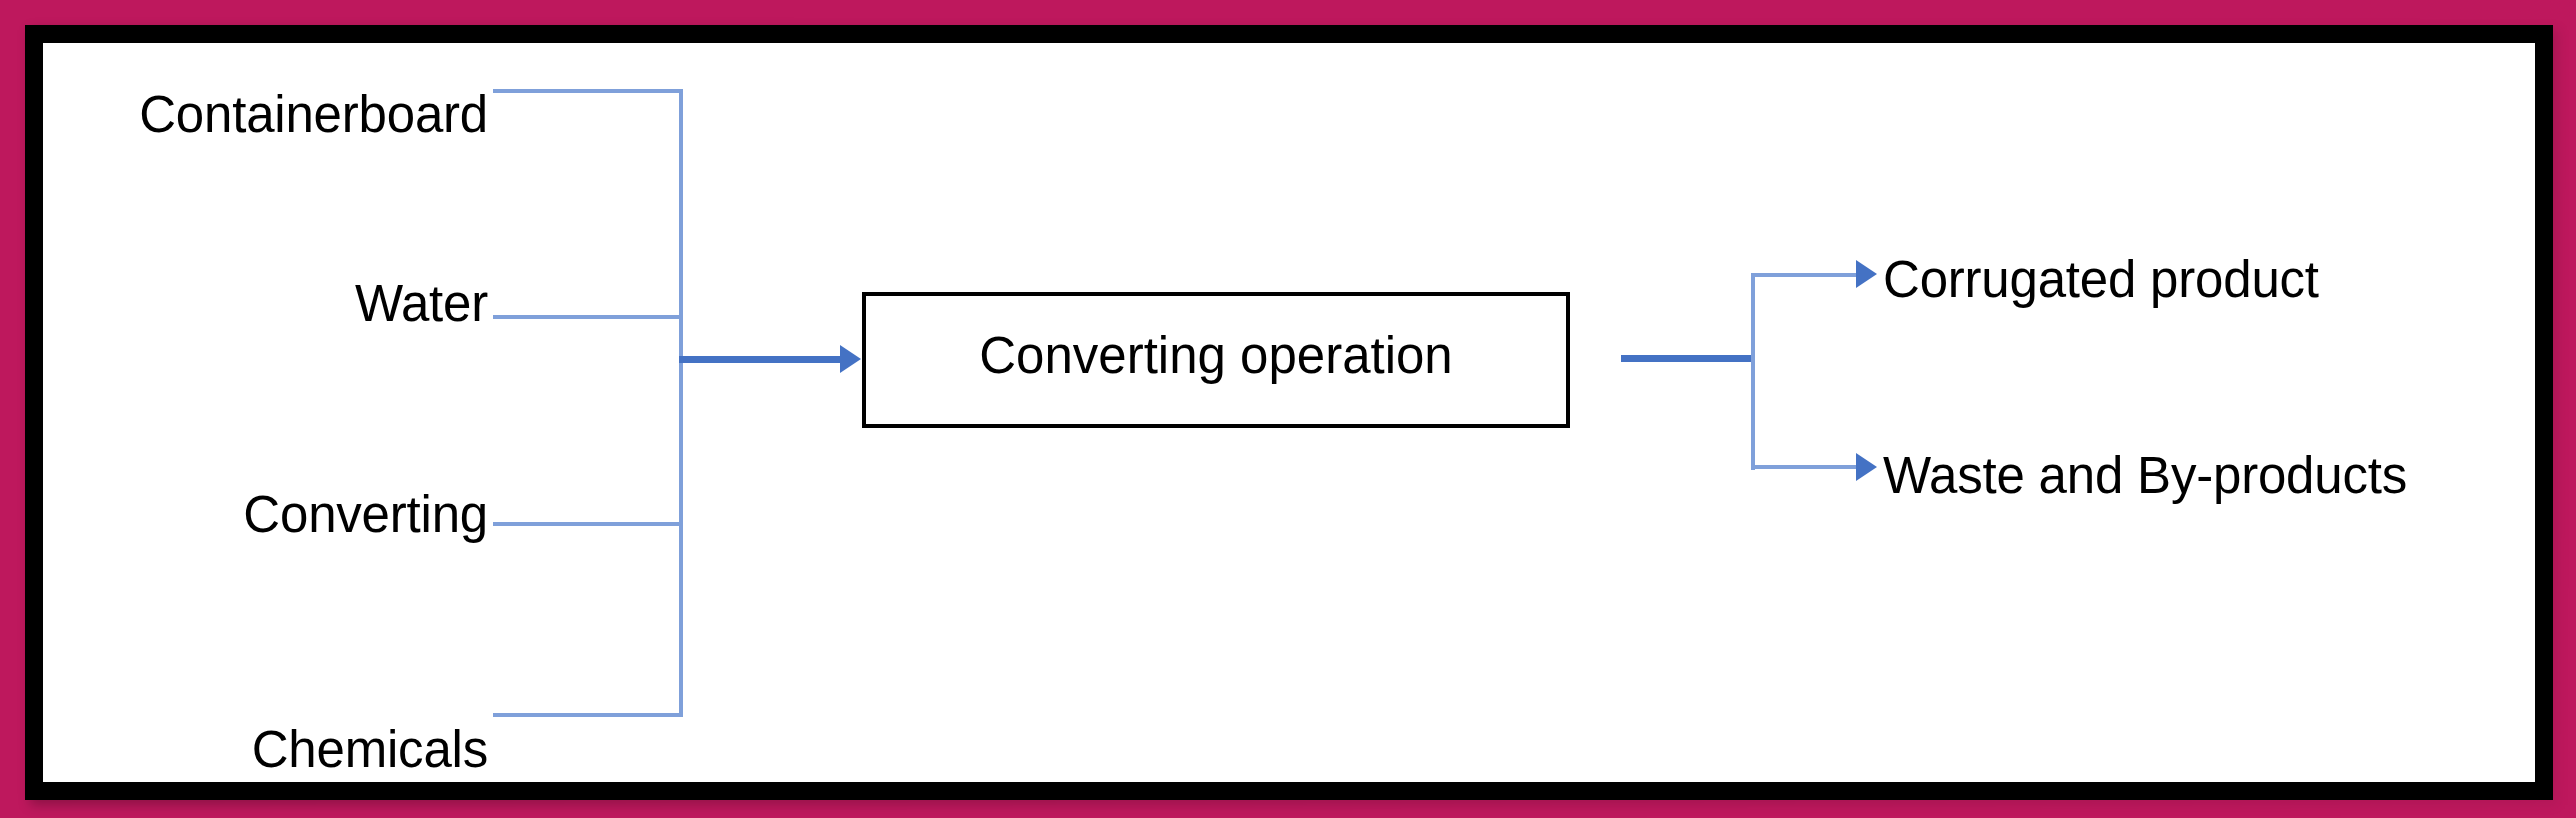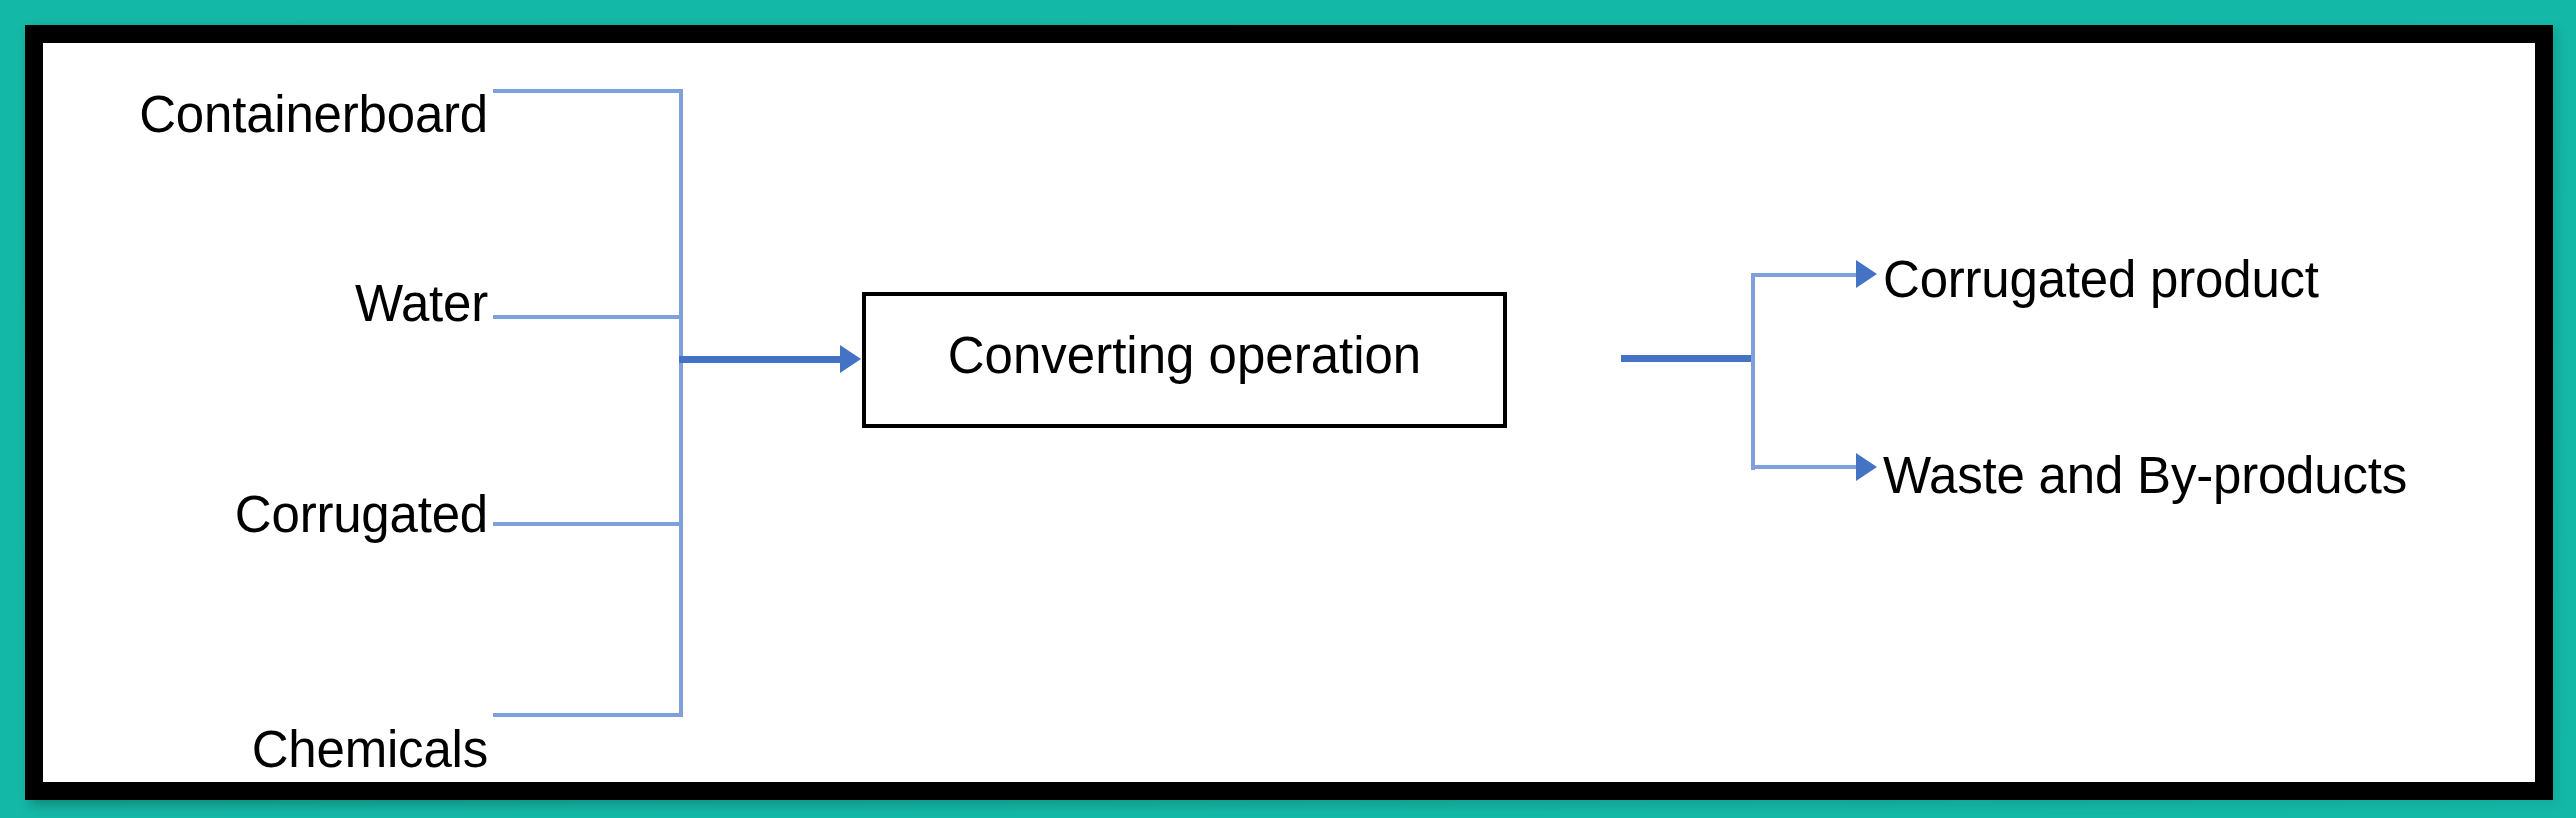--- a/index.html
+++ b/index.html
@@ -4,21 +4,21 @@
 <style>
   html, body {
     margin: 0;
     padding: 0;
     background: #ffffff;
   }
   #canvas {
     position: relative;
     width: 2576px;
     height: 819px;
-    background: #14b8a6;
+    background: #be185d;
     overflow: hidden;
     font-family: "Liberation Sans", sans-serif;
   }
 
   
   #figure-shadow {
     position: absolute;
     left: 30px;
     top: 30px;
     width: 2528px;
@@ -90,21 +90,21 @@
     border-top: 14px solid transparent;
     border-bottom: 14px solid transparent;
     border-left: 21.5px solid var(--wire);
   }
 
   
   #process-box {
     position: absolute;
     left: 862px;
     top: 292px;
-    width: 645px;
+    width: 708px;
     height: 136px;
     box-sizing: border-box;
     border: 4.1px solid #000000;
     background: #ffffff;
   }
   #process-box-label {
     position: absolute;
     left: 0;
     right: 0;
     top: 34px;
@@ -122,21 +122,21 @@
 
   <div id="figure-shadow"></div>
   <div id="figure-frame"></div>
 
   <div id="diagram-surface" style="--wire:#4472C4; --wire-light:#7FA0DA;">
 
     <div class="label in" id="label-containerboard">Containerboard</div>
 
     <div class="label in" id="label-water">Water</div>
 
-    <div class="label in" id="label-electricity">Corrugated</div>
+    <div class="label in" id="label-electricity">Converting</div>
 
     <div class="label in" id="label-chemicals">Chemicals</div>
 
     <div class="hline" style="left:493px; top:89px;  width:189px;"></div>
     <div class="hline" style="left:493px; top:315px;  width:189px;"></div>
     <div class="hline" style="left:493px; top:522px;  width:189px;"></div>
     <div class="hline" style="left:493px; top:713px;  width:189px;"></div>
 
     <div class="vline" style="left:679px; top:89px; height:628px;"></div>
 

